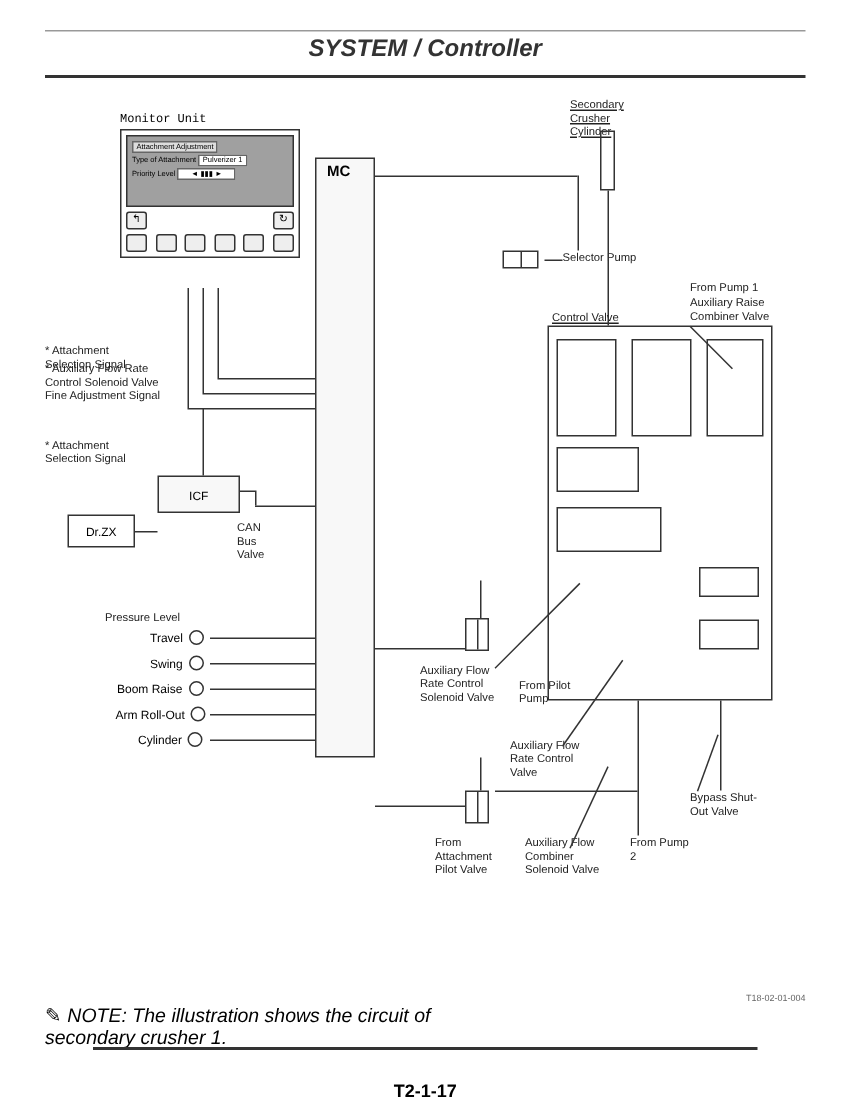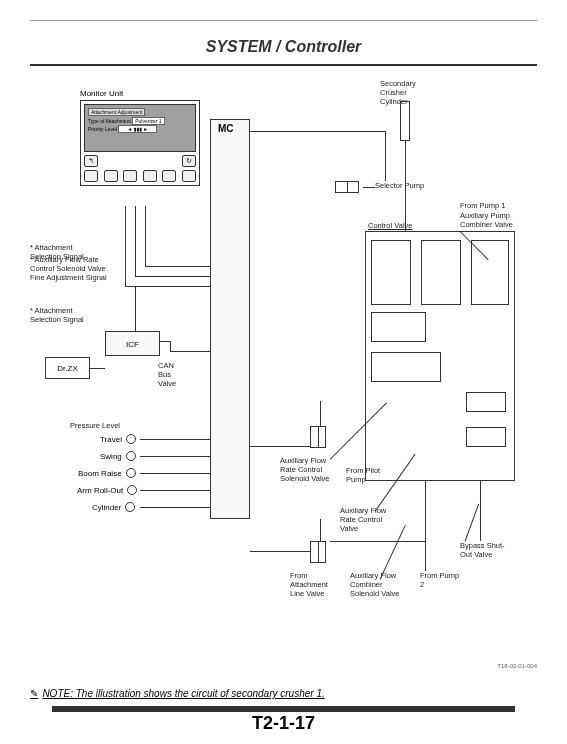--- a/index.html
+++ b/index.html
@@ -15,41 +15,41 @@
     width: 567px;
     height: 744px;
     padding: 20px 30px;
     position: relative;
   }
   .header {
     text-align: center;
     padding-bottom: 8px;
     border-bottom: 2px solid #333;
     border-top: 1px solid #999;
-    padding-top: 17px;
+    padding-top: 3px;
   }
   .header h1 {
     font-size: 16px;
     font-weight: bold;
     font-style: italic;
     color: #333;
   }
   .diagram-area {
     position: relative;
     width: 100%;
     height: 580px;
     margin-top: 15px;
   }
   .monitor-unit {
     position: absolute;
     left: 50px;
     top: 8px;
     width: 120px;
   }
-  .monitor-label { font-size: 8px; margin-bottom: 2px; }
+  .monitor-label { font-size: 8px; margin-bottom: 2px; font-family: Liberation Mono, monospace; }
   .monitor-box {
     width: 100%;
     border: 1px solid #333;
     background: #fff;
     padding: 3px;
   }
   .screen {
     background: #a0a0a0;
     border: 1px solid #333;
     padding: 3px;
@@ -147,44 +147,43 @@
   }
   .valve-sub {
     position: absolute;
     border: 1px solid #333;
     background: #fff;
   }
   .note {
     position: absolute;
     bottom: 45px;
     left: 30px;
-    font-size: 10px;
+    font-size: 13px;
     font-style: italic;
     width: 310px;
-    text-decoration: underline;
   }
   .note::before {
     content: "✎";
     margin-right: 4px;
     font-style: normal;
   }
   .page-num {
     position: absolute;
     bottom: 10px;
     left: 0;
     width: 100%;
     text-align: center;
     padding-top: 6px;
   }
   .page-num span {
     font-weight: bold;
-    font-size: 18px;
-    border-top: 6px solid #0ea5e9;
+    font-size: 12px;
+    border-top: 2px solid #0ea5e9;
     display: inline-block;
-    padding: 1px 200px 0;
+    padding: 20px 200px 0;
     border-top-color: #333;
   }
   .fig-id {
     position: absolute;
     right: 30px;
     bottom: 75px;
     font-size: 6px;
     color: #666;
   }
   .cylinder {
@@ -287,29 +286,29 @@
     <div class="sensor-row" style="left:62px;top:421px">
         <span>Cylinder</span>
         <div class="sensor-circle"></div>
       </div>
     <div class="line hline" style="left:110px;top:358px;width:70px"></div>
     <div class="line hline" style="left:110px;top:375px;width:70px"></div>
     <div class="line hline" style="left:110px;top:392px;width:70px"></div>
     <div class="line hline" style="left:110px;top:409px;width:70px"></div>
     <div class="line hline" style="left:110px;top:426px;width:70px"></div>
 
-    <div class="label" style="left:350px;top:-2px;width:56px;">Secondary Crusher Cylinder</div>
+    <div class="label" style="left:350px;top:-2px;width:56px;text-decoration:underline">Secondary Crusher Cylinder</div>
     <div class="cylinder" style="left:370px;top:20px"></div>
 
     <div class="small-valve" style="left:305px;top:100px"></div>
     <div class="label" style="left:345px;top:100px">Selector Pump</div>
     <div class="line hline" style="left:333px;top:106px;width:12px"></div>
 
     <div class="label" style="left:430px;top:120px;width:55px">From Pump 1</div>
-    <div class="label" style="left:430px;top:130px;width:60px">Auxiliary Pump Combiner Valve</div>
+    <div class="label" style="left:430px;top:130px;width:60px">Auxiliary Raise Combiner Valve</div>
 
     <div class="label" style="left:338px;top:140px;text-decoration:underline">Control Valve</div>
     <div class="control-valve">
       <div class="valve-sub" style="left:5px;top:8px;width:40px;height:65px"></div>
       <div class="valve-sub" style="left:55px;top:8px;width:40px;height:65px"></div>
       <div class="valve-sub" style="left:105px;top:8px;width:38px;height:65px"></div>
       <div class="valve-sub" style="left:5px;top:80px;width:55px;height:30px"></div>
       <div class="valve-sub" style="left:5px;top:120px;width:70px;height:30px"></div>
       <div class="valve-sub" style="left:100px;top:160px;width:40px;height:20px"></div>
       <div class="valve-sub" style="left:100px;top:195px;width:40px;height:20px"></div>
@@ -323,21 +322,21 @@
     <div class="small-valve" style="left:280px;top:345px;width:16px;height:22px"></div>
 
     <div class="label" style="left:250px;top:375px;width:55px">Auxiliary Flow Rate Control Solenoid Valve</div>
     <div class="label" style="left:316px;top:385px;width:40px">From Pilot Pump</div>
     <div class="label" style="left:310px;top:425px;width:60px">Auxiliary Flow Rate Control Valve</div>
 
     <div class="small-valve" style="left:280px;top:460px;width:16px;height:22px"></div>
     <div class="line vline" style="left:290px;top:438px;height:22px"></div>
     <div class="line hline" style="left:220px;top:470px;width:60px"></div>
 
-    <div class="label" style="left:260px;top:490px;width:50px">From Attachment Line Valve</div>
+    <div class="label" style="left:260px;top:490px;width:50px">From Attachment Pilot Valve</div>
     <div class="label" style="left:320px;top:490px;width:55px">Auxiliary Flow Combiner Solenoid Valve</div>
     <div class="label" style="left:430px;top:460px;width:55px">Bypass Shut-Out Valve</div>
     <div class="label" style="left:390px;top:490px;width:40px">From Pump 2</div>
 
     <div class="line vline" style="left:395px;top:400px;height:90px"></div>
     <div class="line vline" style="left:450px;top:400px;height:60px"></div>
     <div class="line hline" style="left:300px;top:460px;width:95px"></div>
 
     <div class="line" style="left:300px;top:378px;width:80px;height:1px;transform:rotate(-45deg);transform-origin:left"></div>
     <div class="line" style="left:345px;top:430px;width:70px;height:1px;transform:rotate(-55deg);transform-origin:left"></div>

